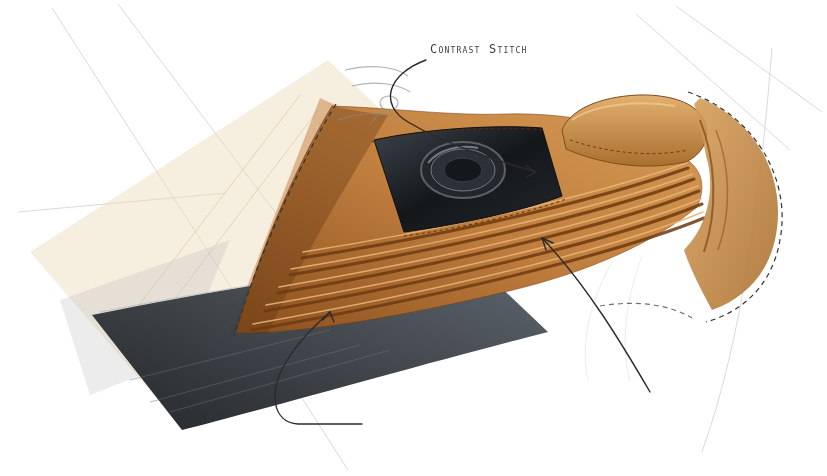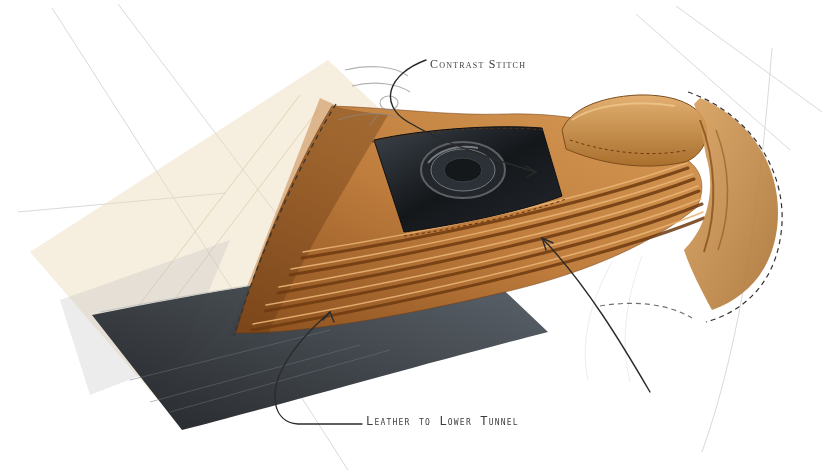--- a/index.html
+++ b/index.html
@@ -13,21 +13,21 @@
   .sketch-svg{position:absolute;left:0;top:0;}
   .annotation{
     position:absolute;
     font-size:12px;
     font-variant:small-caps;
     letter-spacing:1.2px;
     color:#3e3e3e;
     white-space:nowrap;
     user-select:none;
   }
-  .annotation.contrast{left:430px;top:57px;font-family:Liberation Serif, serif;}
+  .annotation.contrast{left:430px;top:42px;}
   .annotation.leather{left:366px;top:414px;}
   .annotation.quilting{left:606px;top:396px;}
 </style>
 </head>
 <body>
 
 <div class="canvas">
 
   <svg class="sketch-svg" width="827" height="476" viewBox="0 0 827 476" xmlns="http://www.w3.org/2000/svg">
 
@@ -167,16 +167,15 @@
       <g>
         <path d="M650,392 C622,344 586,284 542,238"></path>
         <path d="M542,238 L546,250"></path>
         <path d="M542,238 L553,243"></path>
       </g>
     </g>
   </svg>
 
   <div class="annotation contrast">Contrast Stitch</div>
 
-  <div class="annotation leather">Leather to Lower Tunnel</div>
 
 
 </div>
 
 </body></html>

